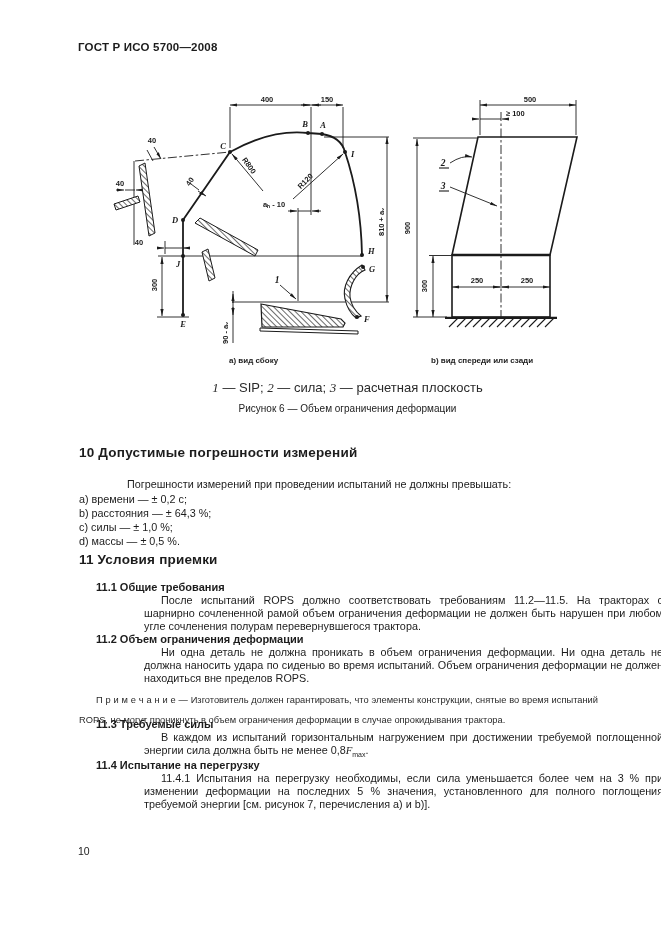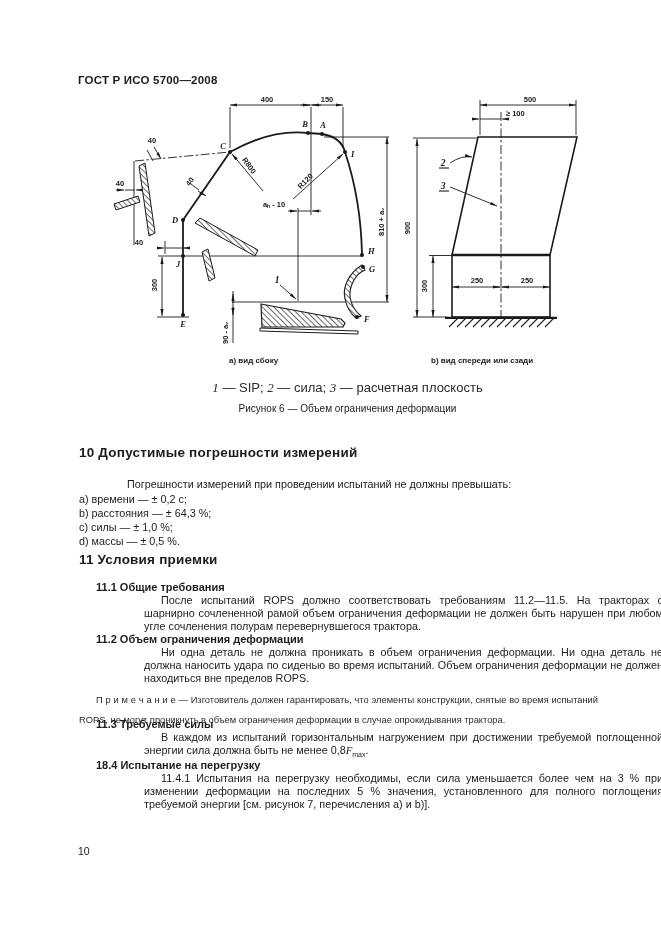--- a/index.html
+++ b/index.html
@@ -2,21 +2,21 @@
 <html><head>
 <meta charset="utf-8">
 <style>
   html,body{margin:0;padding:0;}
   body{
     width:661px;height:936px;position:relative;background:#ffffff;
     font-family:"Liberation Sans",sans-serif;color:#1c1c1c;
     -webkit-font-smoothing:antialiased;
   }
   .abs{position:absolute;}
-  .doc-header{left:78px;top:74px;font-size:11.5px;font-weight:bold;letter-spacing:.2px;}
+  .doc-header{left:78px;top:41px;font-size:11.5px;font-weight:bold;letter-spacing:.2px;}
   .fig-svg{left:95px;top:95px;}
   .view-caption{font-size:8px;font-weight:bold;text-align:right;}
   .cap-a{left:229px;top:356px;}
   .cap-b{left:431px;top:356px;}
   .fig-legend{left:95px;top:380px;width:505px;text-align:center;font-size:13px;color:#2a2a2a;}
   .fig-legend .it{font-style:italic;font-family:"Liberation Serif",serif;}
   .fig-caption{left:95px;top:403px;width:505px;text-align:center;font-size:10px;color:#222;}
   .col{left:79px;width:519px;}
   .h-sec{font-size:13.5px;font-weight:bold;letter-spacing:.2px;}
   .h10{top:445px;}
@@ -233,16 +233,16 @@
 </div>
 
 <div class="abs col h-sec h11">11  Условия приемки</div>
 <div class="abs col h-sub h111">11.1  Общие требования</div>
 <div class="abs col body-p p-indent p111">После испытаний ROPS должно соответствовать требованиям 11.2—11.5. На тракторах с шарнирно сочлененной рамой объем ограничения деформации не должен быть нарушен при любом угле сочленения полурам перевернувшегося трактора.</div>
 <div class="abs col h-sub h112">11.2  Объем ограничения деформации</div>
 <div class="abs col body-p p-indent p112">Ни одна деталь не должна проникать в объем ограничения деформации. Ни одна деталь не должна наносить удара по сиденью во время испытаний. Объем ограничения деформации не должен находиться вне пределов ROPS.</div>
 <div class="abs col note">П р и м е ч а н и е — Изготовитель должен гарантировать, что элементы конструкции, снятые во время испытаний ROPS, не могут проникнуть в объем ограничения деформации в случае опрокидывания трактора.</div>
 <div class="abs col h-sub h113">11.3  Требуемые силы</div>
 <div class="abs col body-p p-indent p113"><span>В каждом из испытаний горизонтальным нагружением при достижении требуемой поглощенной энергии сила должна быть не менее 0,8</span><span class="f-ital">F</span><sub>max</sub><span>.</span></div>
-<div class="abs col h-sub h114">18.4  Испытание на перегрузку</div>
+<div class="abs col h-sub h114">11.4  Испытание на перегрузку</div>
 <div class="abs col body-p p-indent p114">11.4.1  Испытания на перегрузку необходимы, если сила уменьшается более чем на 3 % при изменении деформации на последних 5 % значения, установленного для полного поглощения требуемой энергии [см. рисунок 7, перечисления a) и b)].</div>
 
 <div class="abs page-num">10</div>
 
 </body></html>

